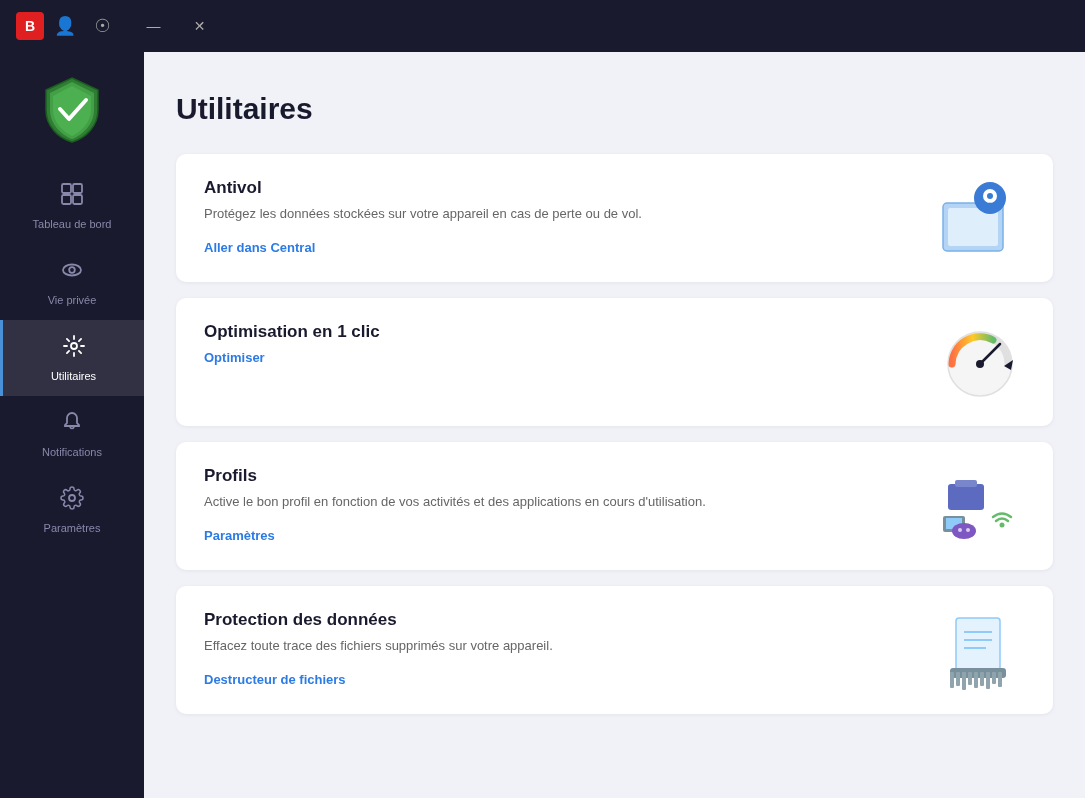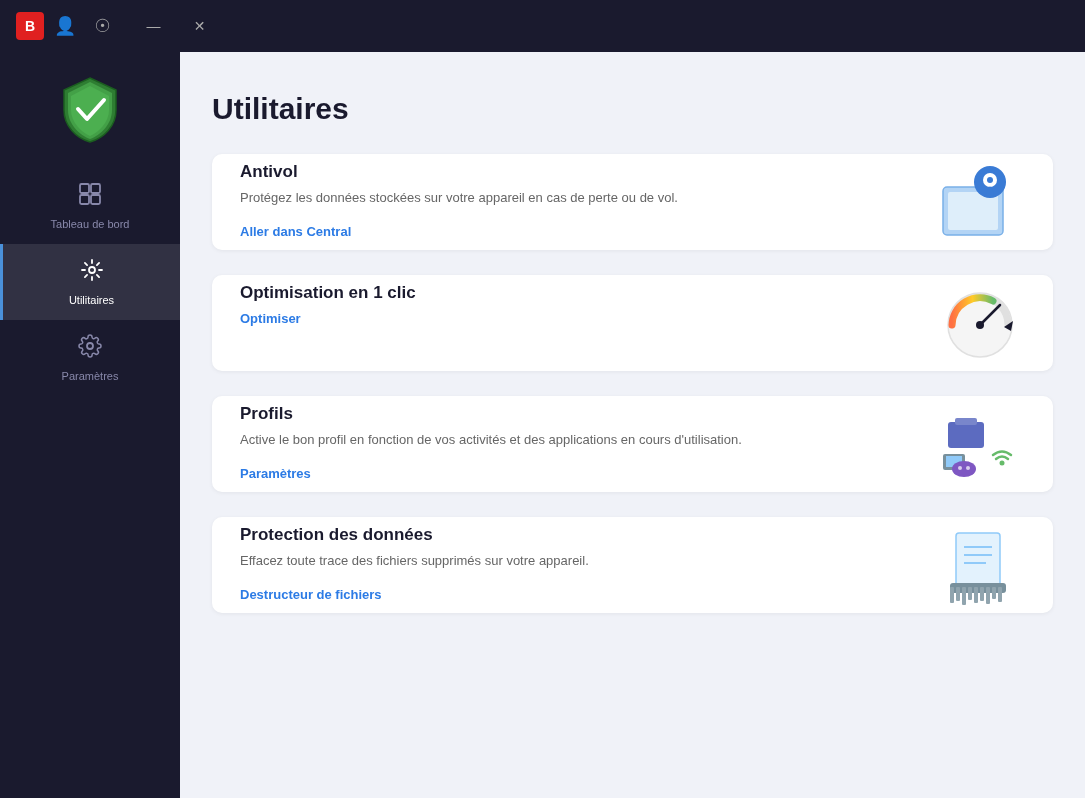--- a/index.html
+++ b/index.html
@@ -35,21 +35,21 @@
 
     
     .main-layout {
       display: flex;
       flex: 1;
       overflow: hidden;
     }
 
     
     .sidebar {
-      width: 180px;
+      width: 144px;
       background: #1a1a2e;
       display: flex;
       flex-direction: column;
       align-items: center;
       padding-top: 20px;
       gap: 0;
       flex-shrink: 0;
     }
 
     .sidebar-logo {
@@ -97,22 +97,22 @@
       font-size: 30px;
       font-weight: 700;
       color: #1a1a2e;
       margin-bottom: 28px;
     }
 
     
     .card {
       background: white;
       border-radius: 10px;
-      padding: 8px 28px;
-      margin-bottom: 25px;
+      padding: 24px 28px;
+      margin-bottom: 16px;
       display: flex;
       align-items: flex-start;
       justify-content: space-between;
       box-shadow: 0 1px 4px rgba(0,0,0,0.06);
     }
 
     .card-content { flex: 1; }
     .card-title {
       font-size: 17px;
       font-weight: 700;
@@ -184,31 +184,49 @@
             <rect x="2" y="2" width="9" height="9" rx="1.5" stroke="#8888aa" stroke-width="1.8"></rect>
             <rect x="13" y="2" width="9" height="9" rx="1.5" stroke="#8888aa" stroke-width="1.8"></rect>
             <rect x="2" y="13" width="9" height="9" rx="1.5" stroke="#8888aa" stroke-width="1.8"></rect>
             <rect x="13" y="13" width="9" height="9" rx="1.5" stroke="#8888aa" stroke-width="1.8"></rect>
           </svg>
         </span>
         <span class="item-label">Tableau de bord</span>
       </div>
 
 
+      <div class="sidebar-item">
+        <span class="item-icon">
+          <svg width="24" height="24" viewBox="0 0 24 24" fill="none">
+            <ellipse cx="12" cy="12" rx="9" ry="5.5" stroke="#8888aa" stroke-width="1.8"></ellipse>
+            <circle cx="12" cy="12" r="2.8" stroke="#8888aa" stroke-width="1.8"></circle>
+          </svg>
+        </span>
+        <span class="item-label">Vie privée</span>
+      </div>
 
       <div class="sidebar-item active">
         <span class="item-icon">
           <svg width="24" height="24" viewBox="0 0 24 24" fill="none">
             <circle cx="12" cy="12" r="3" stroke="white" stroke-width="1.8"></circle>
             <path d="M12 2 L12 5 M12 19 L12 22 M2 12 L5 12 M19 12 L22 12 M4.9 4.9 L7.1 7.1 M16.9 16.9 L19.1 19.1 M19.1 4.9 L16.9 7.1 M7.1 16.9 L4.9 19.1" stroke="white" stroke-width="1.8" stroke-linecap="round"></path>
           </svg>
         </span>
         <span class="item-label" style="color:white">Utilitaires</span>
       </div>
 
+      <div class="sidebar-item">
+        <span class="item-icon">
+          <svg width="24" height="24" viewBox="0 0 24 24" fill="none">
+            <path d="M12 3 C9 3 7 5.5 7 8 L7 13 L5 15 L5 16 L19 16 L19 15 L17 13 L17 8 C17 5.5 15 3 12 3 Z" stroke="#8888aa" stroke-width="1.8"></path>
+            <path d="M10 16 Q10 18.5 12 18.5 Q14 18.5 14 16" stroke="#8888aa" stroke-width="1.5"></path>
+          </svg>
+        </span>
+        <span class="item-label">Notifications</span>
+      </div>
 
       <div class="sidebar-item">
         <span class="item-icon">
           <svg width="24" height="24" viewBox="0 0 24 24" fill="none">
             <circle cx="12" cy="12" r="3" stroke="#8888aa" stroke-width="1.8"></circle>
             <path d="M19.4 15a1.65 1.65 0 0 0 .33 1.82l.06.06a2 2 0 0 1-2.83 2.83l-.06-.06a1.65 1.65 0 0 0-1.82-.33 1.65 1.65 0 0 0-1 1.51V21a2 2 0 0 1-4 0v-.09A1.65 1.65 0 0 0 9 19.4a1.65 1.65 0 0 0-1.82.33l-.06.06a2 2 0 0 1-2.83-2.83l.06-.06A1.65 1.65 0 0 0 4.68 15a1.65 1.65 0 0 0-1.51-1H3a2 2 0 0 1 0-4h.09A1.65 1.65 0 0 0 4.6 9a1.65 1.65 0 0 0-.33-1.82l-.06-.06a2 2 0 0 1 2.83-2.83l.06.06A1.65 1.65 0 0 0 9 4.68a1.65 1.65 0 0 0 1-1.51V3a2 2 0 0 1 4 0v.09a1.65 1.65 0 0 0 1 1.51 1.65 1.65 0 0 0 1.82-.33l.06-.06a2 2 0 0 1 2.83 2.83l-.06.06A1.65 1.65 0 0 0 19.4 9a1.65 1.65 0 0 0 1.51 1H21a2 2 0 0 1 0 4h-.09a1.65 1.65 0 0 0-1.51 1z" stroke="#8888aa" stroke-width="1.5"></path>
           </svg>
         </span>
         <span class="item-label">Paramètres</span>
       </div>

